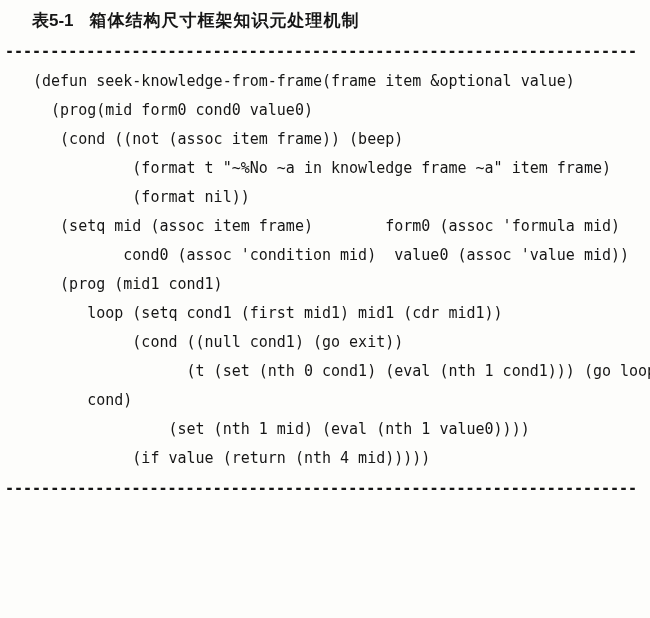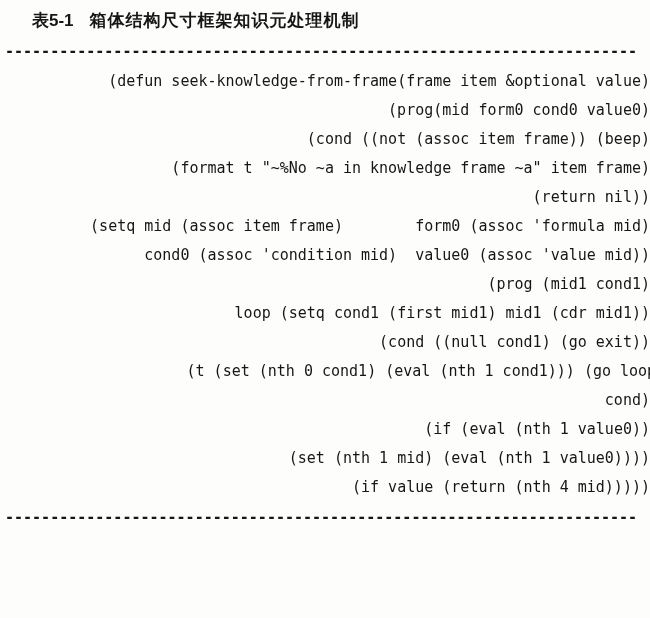--- a/index.html
+++ b/index.html
@@ -51,47 +51,45 @@
     padding-left: 33px;
     font-family: "DejaVu Sans Mono", monospace;
     font-size: 15px;
     line-height: 29px;
     font-weight: normal;
   }
   .code-line {
     white-space: pre;
     height: 29px;
     overflow: hidden;
-    text-align: right;
   }
 </style>
 </head>
 <body>
 
 <div class="page">
 
   <div class="title">
     <span class="title-label">表5-1</span><span class="title-text">箱体结构尺寸框架知识元处理机制</span>
   </div>
 
   <div class="divider divider-top">----------------------------------------------------------------------</div>
 
   <div class="code">
     <div class="code-line">(defun seek-knowledge-from-frame(frame item &amp;optional value)</div>
     <div class="code-line">  (prog(mid form0 cond0 value0)</div>
     <div class="code-line">   (cond ((not (assoc item frame)) (beep)</div>
     <div class="code-line">           (format t "~%No ~a in knowledge frame ~a" item frame)</div>
-    <div class="code-line">           (return nil))</div>
+    <div class="code-line">           (format nil))</div>
     <div class="code-line">   (setq mid (assoc item frame)        form0 (assoc 'formula mid)</div>
     <div class="code-line">          cond0 (assoc 'condition mid)  value0 (assoc 'value mid))</div>
     <div class="code-line">   (prog (mid1 cond1)</div>
     <div class="code-line">      loop (setq cond1 (first mid1) mid1 (cdr mid1))</div>
     <div class="code-line">           (cond ((null cond1) (go exit))</div>
     <div class="code-line">                 (t (set (nth 0 cond1) (eval (nth 1 cond1))) (go loop)))</div>
     <div class="code-line">      cond)</div>
-    <div class="code-line">           (if (eval (nth 1 value0))</div>
     <div class="code-line">               (set (nth 1 mid) (eval (nth 1 value0))))</div>
     <div class="code-line">           (if value (return (nth 4 mid)))))</div>
   </div>
 
   <div class="divider divider-bottom">----------------------------------------------------------------------</div>
 
 </div>
 
 </body></html>

